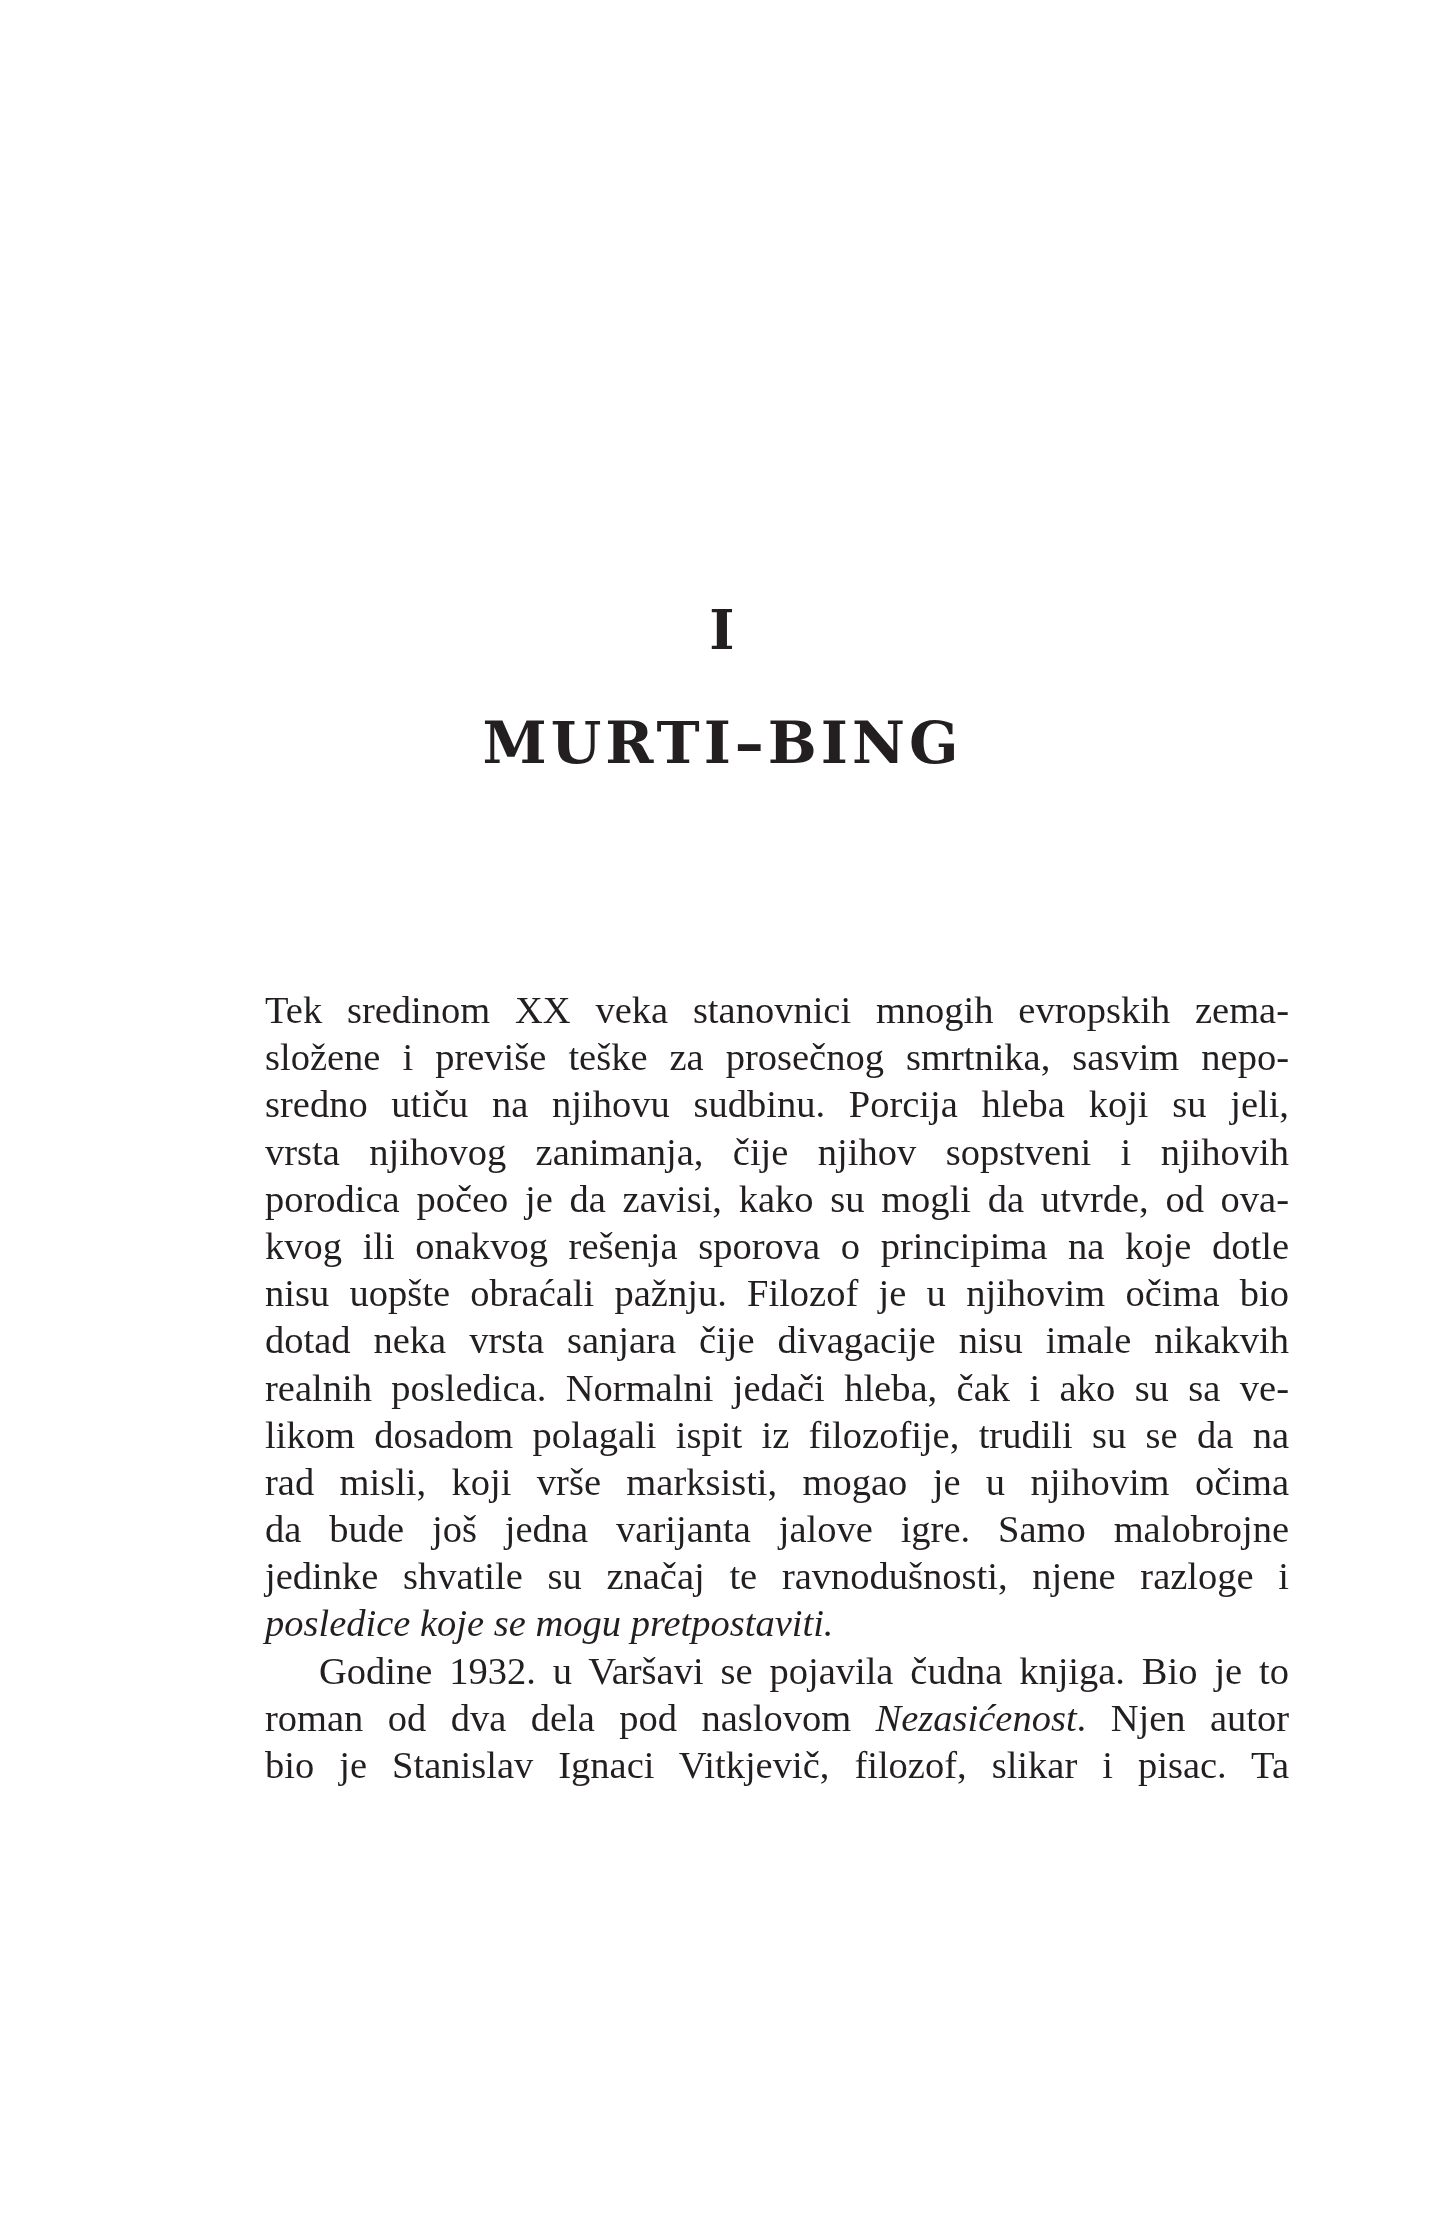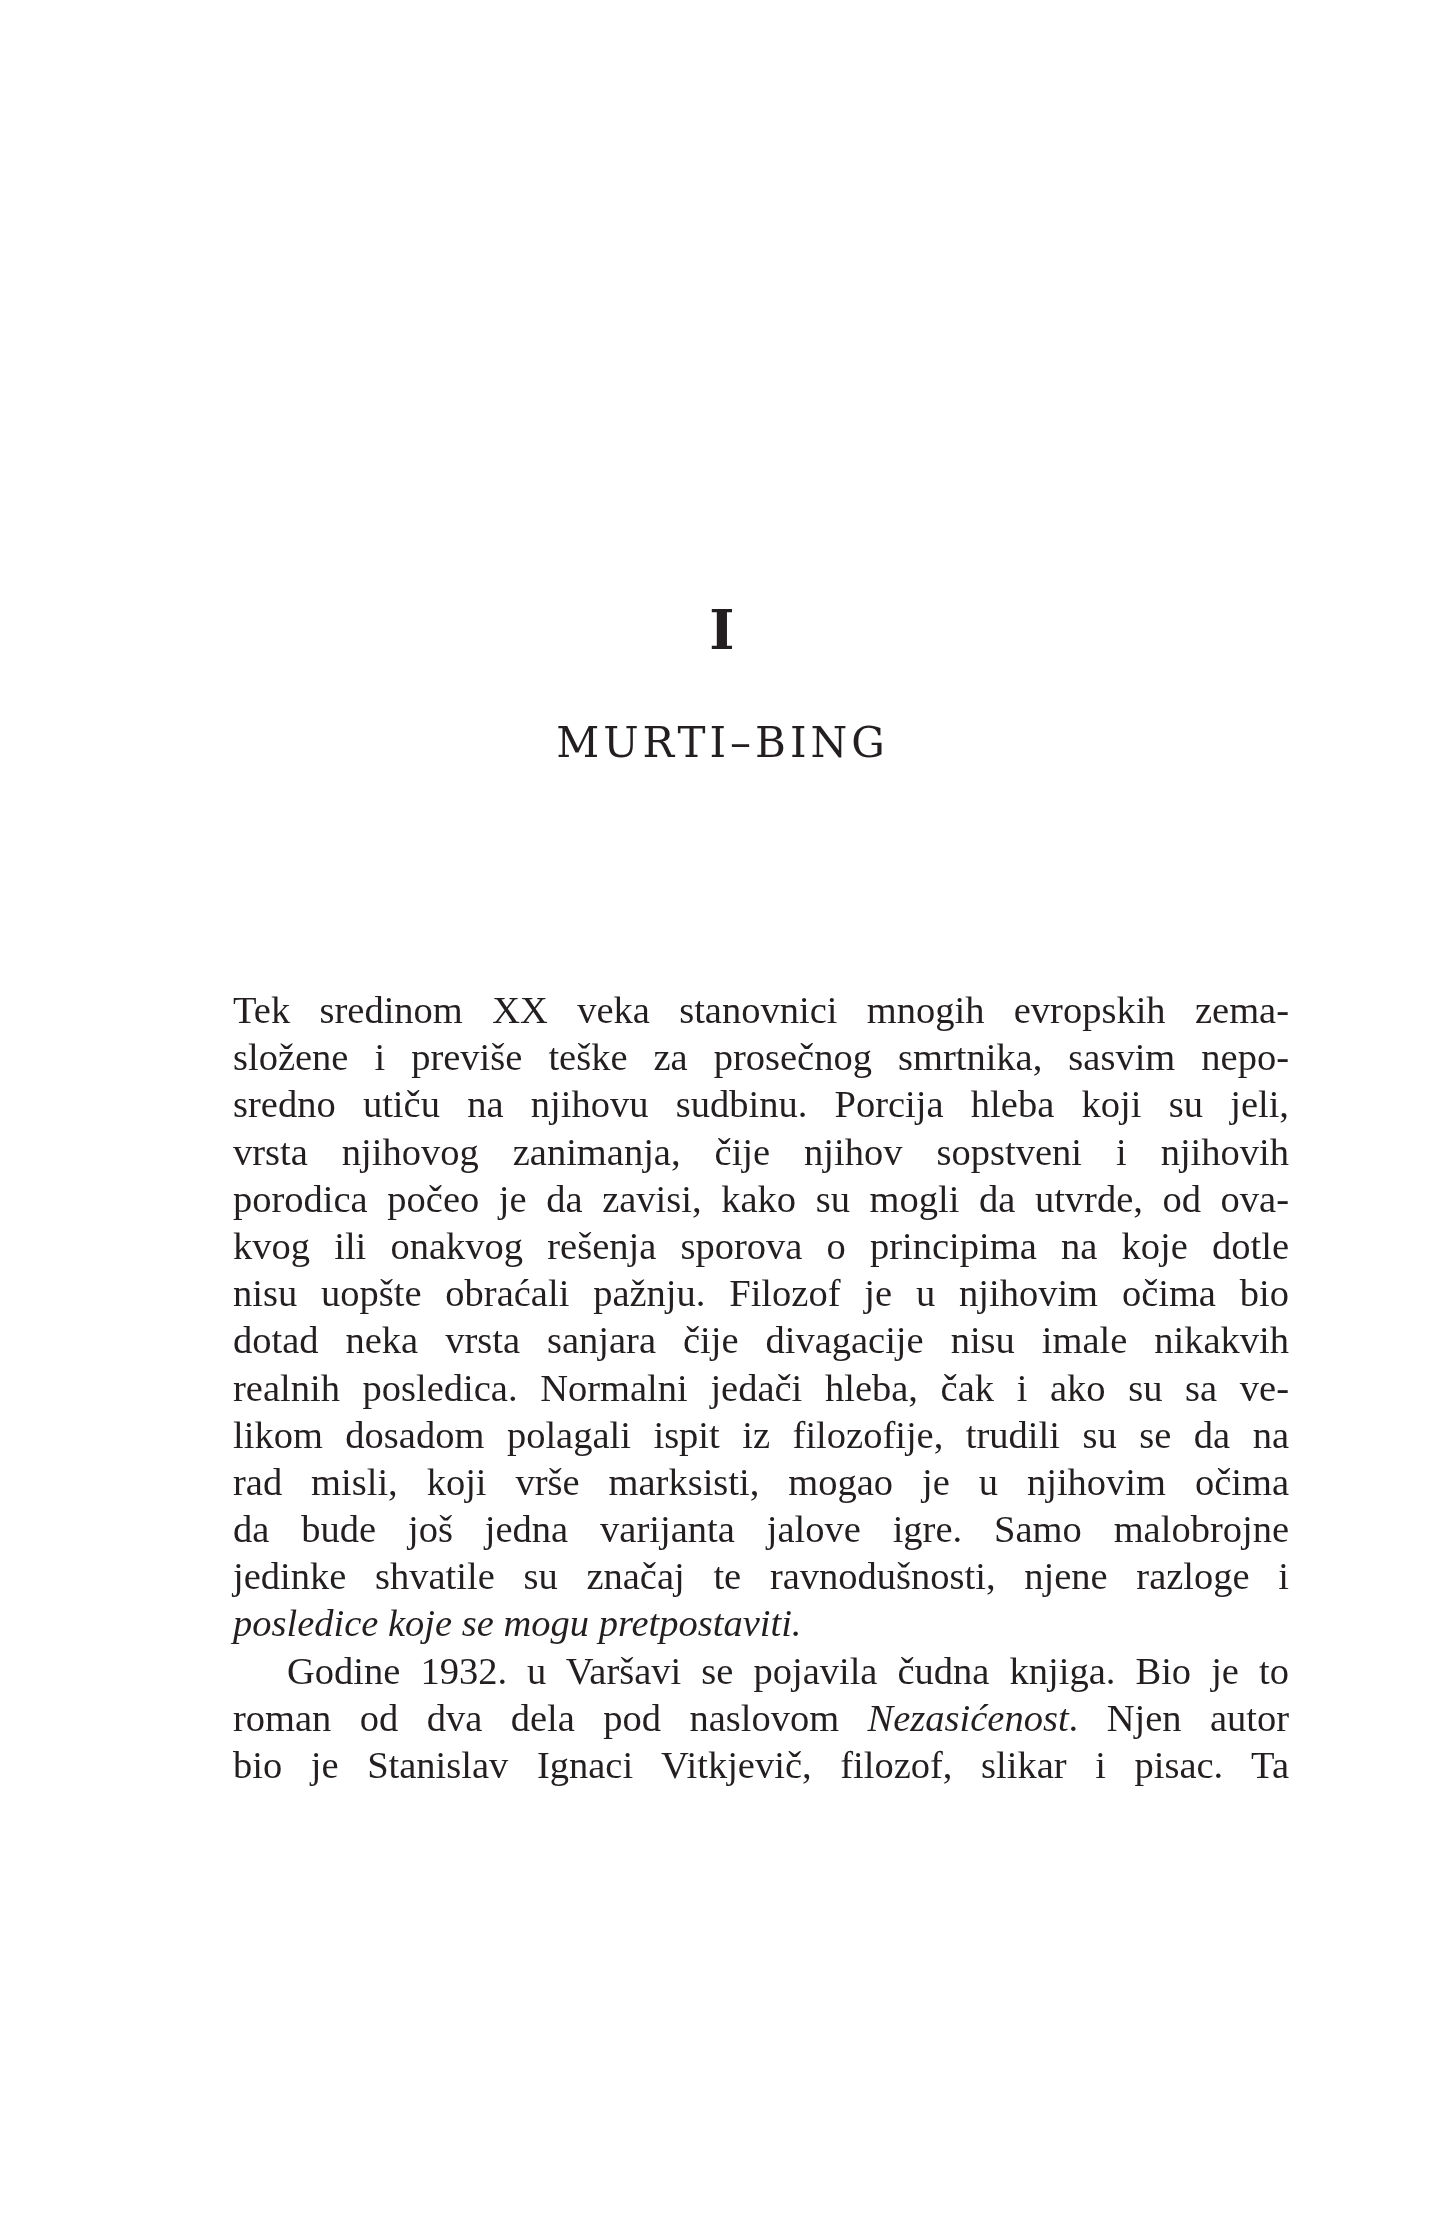--- a/index.html
+++ b/index.html
@@ -34,42 +34,43 @@
       letter-spacing: 1px;
       color: #231f20;
     }
     .chapter-title {
       position: absolute;
       left: 0;
       width: 100%;
       top: 708px;
       text-align: center;
       font-family: "DejaVu Serif", serif;
-      font-weight: normal;
-      font-size: 42px;
+      font-weight: bold;
+      font-size: 58px;
       line-height: 70px;
       letter-spacing: 4px;
       color: #231f20;
     }
     .body-text {
       position: absolute;
       left: 233px;
       top: 987px;
       width: 1056px;
       font-family: "Liberation Serif", serif;
       font-size: 38.5px;
       line-height: 47.2px;
       color: #231f20;
     }
     .line {
       display: block;
       white-space: nowrap;
       text-align: justify;
       text-align-last: justify;
       height: 47.2px;
+      margin-left: 32px;
     }
     .line.last {
       text-align-last: left;
       font-style: italic;
     }
     .line.indent {
       padding-left: 54px;
       font-family: Liberation Serif, serif;
     }
     .italic {

